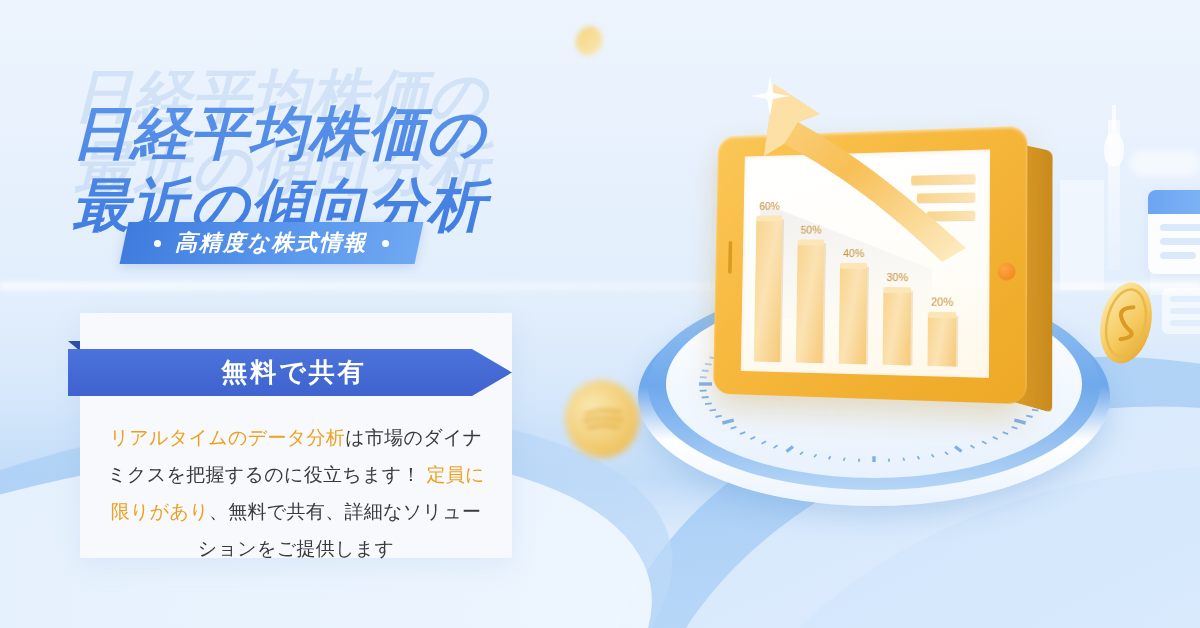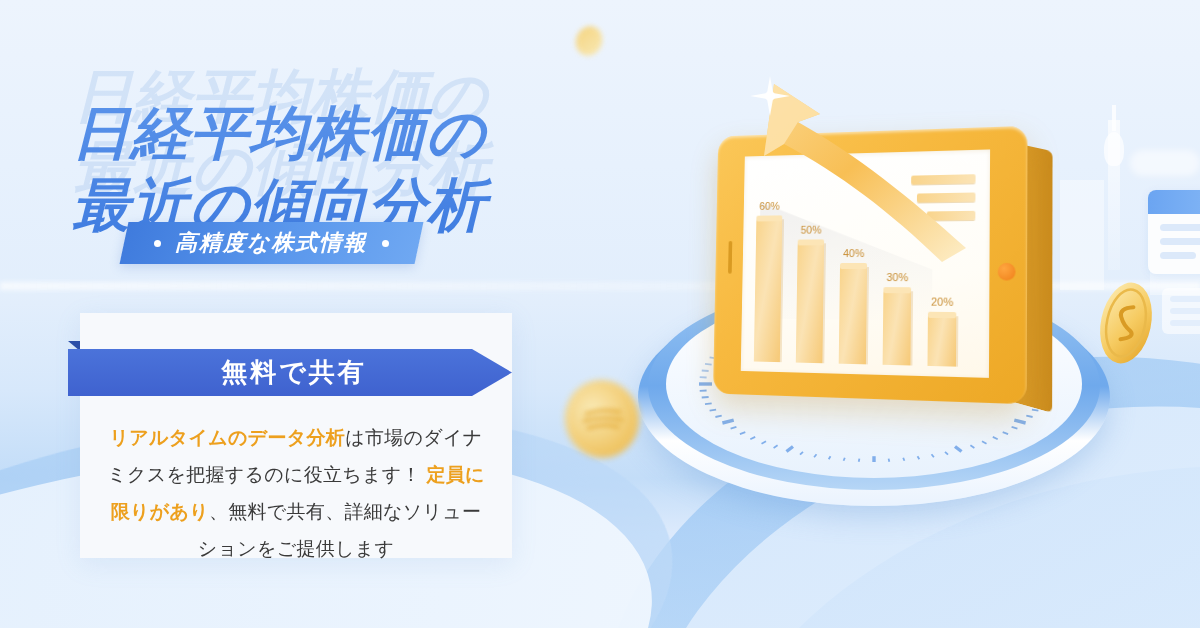--- a/index.html
+++ b/index.html
@@ -169,21 +169,21 @@
   }
   .ribbon-label{
     color:#ffffff;font-size:26px;font-weight:bold;letter-spacing:3px;
     margin-right:36px;
   }
   .card-body{
     position:absolute;left:106px;top:400px;width:380px;
     font-size:19px;line-height:1.95;color:#3a3a3a;
     text-align:center;letter-spacing:.3px;
   }
-  .hl{color:#eda01e;font-weight:bold;}
+  .hl{color:#eda01e;font-weight:normal;}
 
   
   .illus{position:absolute;left:560px;top:30px;width:640px;height:560px;}
 
   
   .podium-shadow{
     position:absolute;left:80px;top:250px;width:470px;height:230px;
     background:radial-gradient(ellipse at center,rgba(120,165,220,.32),rgba(120,165,220,0) 70%);
     border-radius:50%;filter:blur(6px);
   }

